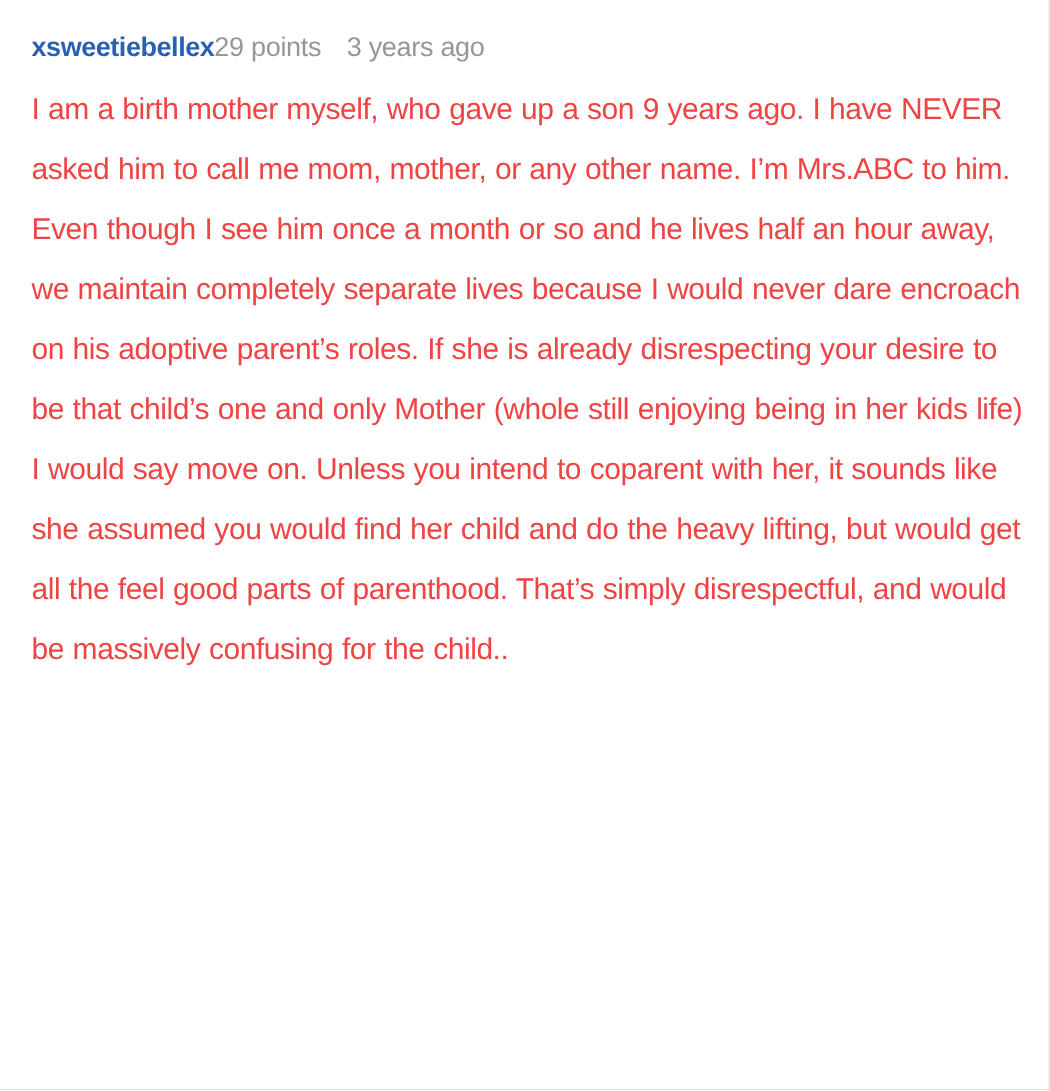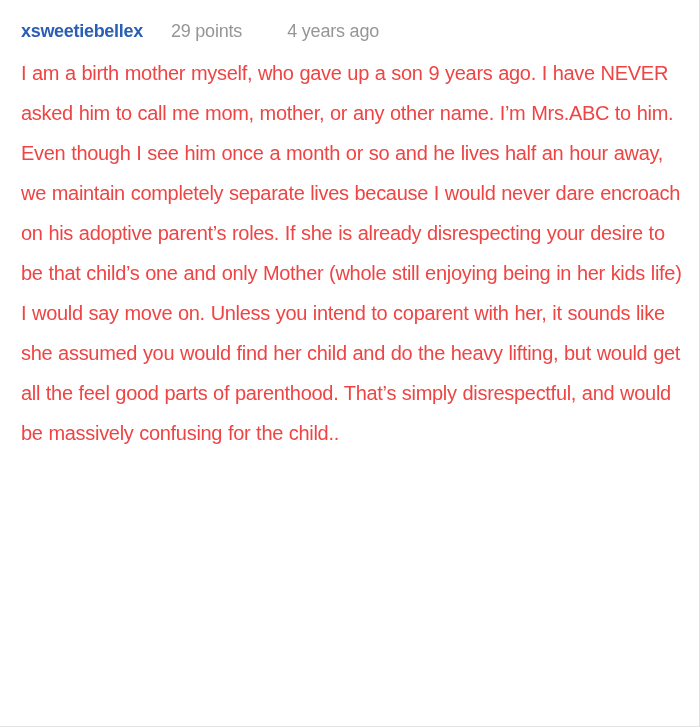--- a/index.html
+++ b/index.html
@@ -16,21 +16,20 @@
     background: #ffffff;
     border-right: 1px solid #e2e2e2;
     border-bottom: 1px solid #e2e2e2;
     padding: 20px 20px 0 21px;
   }
   .comment-header {
     display: flex;
     align-items: baseline;
     line-height: 22px;
     white-space: nowrap;
-    gap: 28px;
   }
   .username {
     font-size: 18px;
     font-weight: 700;
     color: #2a5fb4;
     text-decoration: none;
     letter-spacing: -0.3px;
     cursor: pointer;
   }
   .comment-meta {
@@ -51,16 +50,16 @@
     word-spacing: 0.5px;
   }
 </style>
 </head>
 <body>
 
 <div class="comment-card">
   <div class="comment-header">
     <a class="username">xsweetiebellex</a>
     <span class="comment-meta points">29 points</span>
-    <span class="comment-meta timestamp">4 years ago</span>
+    <span class="comment-meta timestamp">3 years ago</span>
   </div>
   <p class="comment-body">I am a birth mother myself, who gave up a son 9 years ago. I have NEVER asked him to call me mom, mother, or any other name. I’m Mrs.ABC to him. Even though I see him once a month or so and he lives half an hour away, we maintain completely separate lives because I would never dare encroach on his adoptive parent’s roles. If she is already disrespecting your desire to be that child’s one and only Mother (whole still enjoying being in her kids life) I would say move on. Unless you intend to coparent with her, it sounds like she assumed you would find her child and do the heavy lifting, but would get all the feel good parts of parenthood. That’s simply disrespectful, and would be massively confusing for the child..</p>
 </div>
 
 </body></html>

